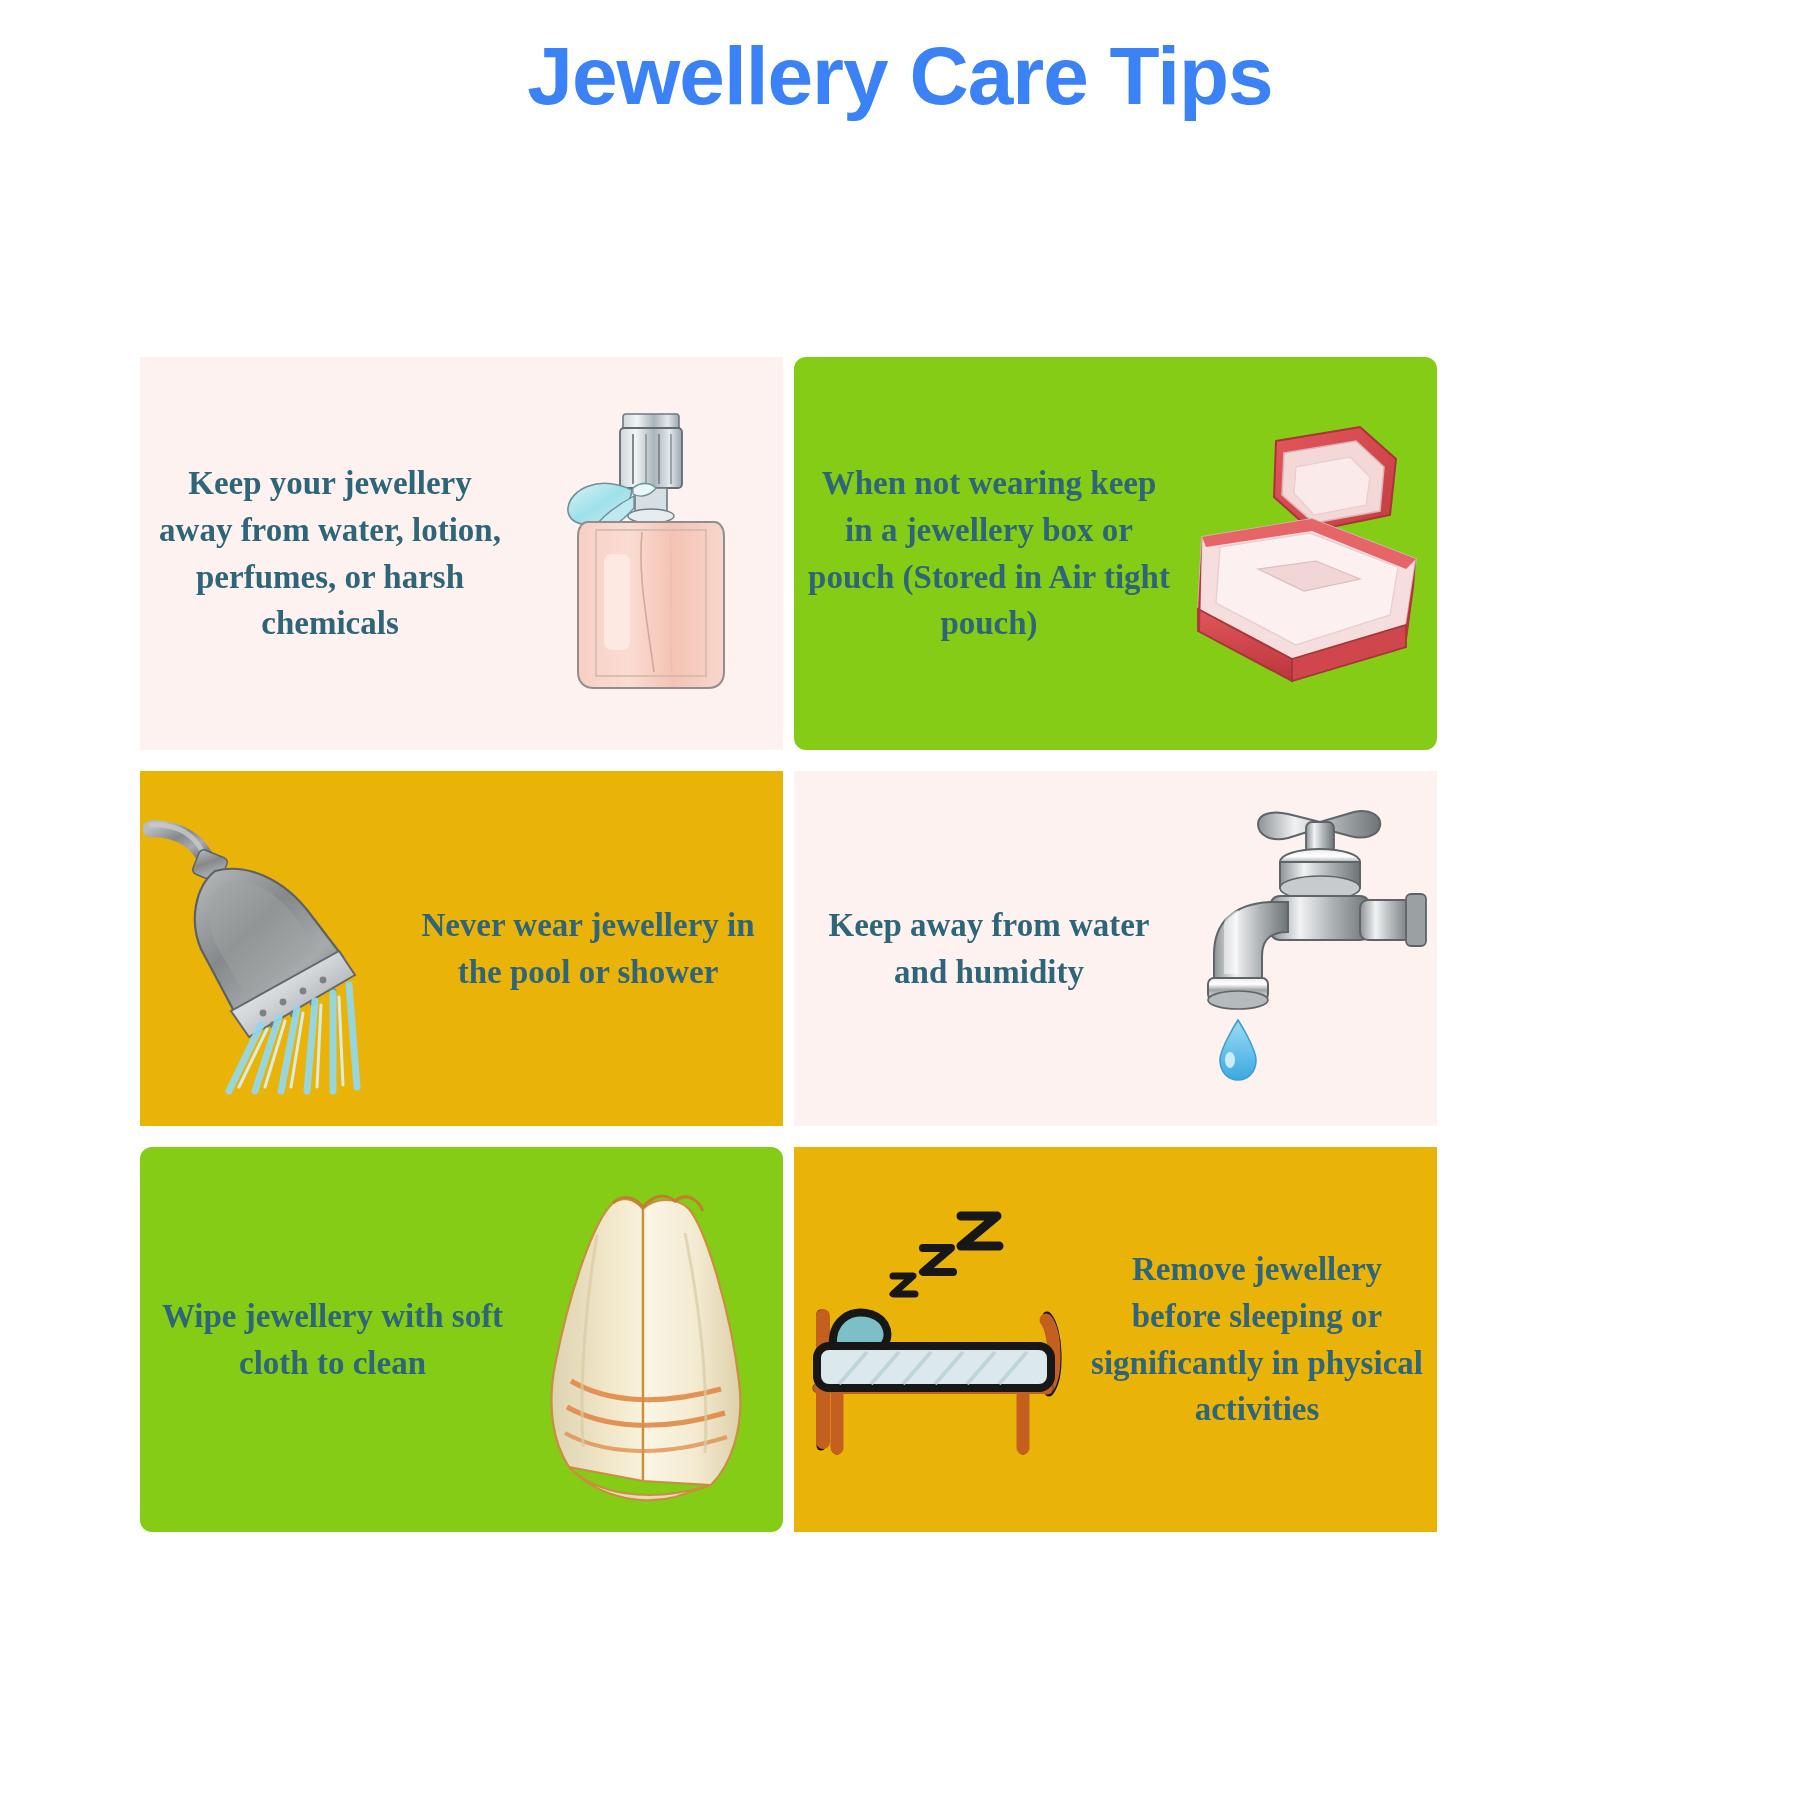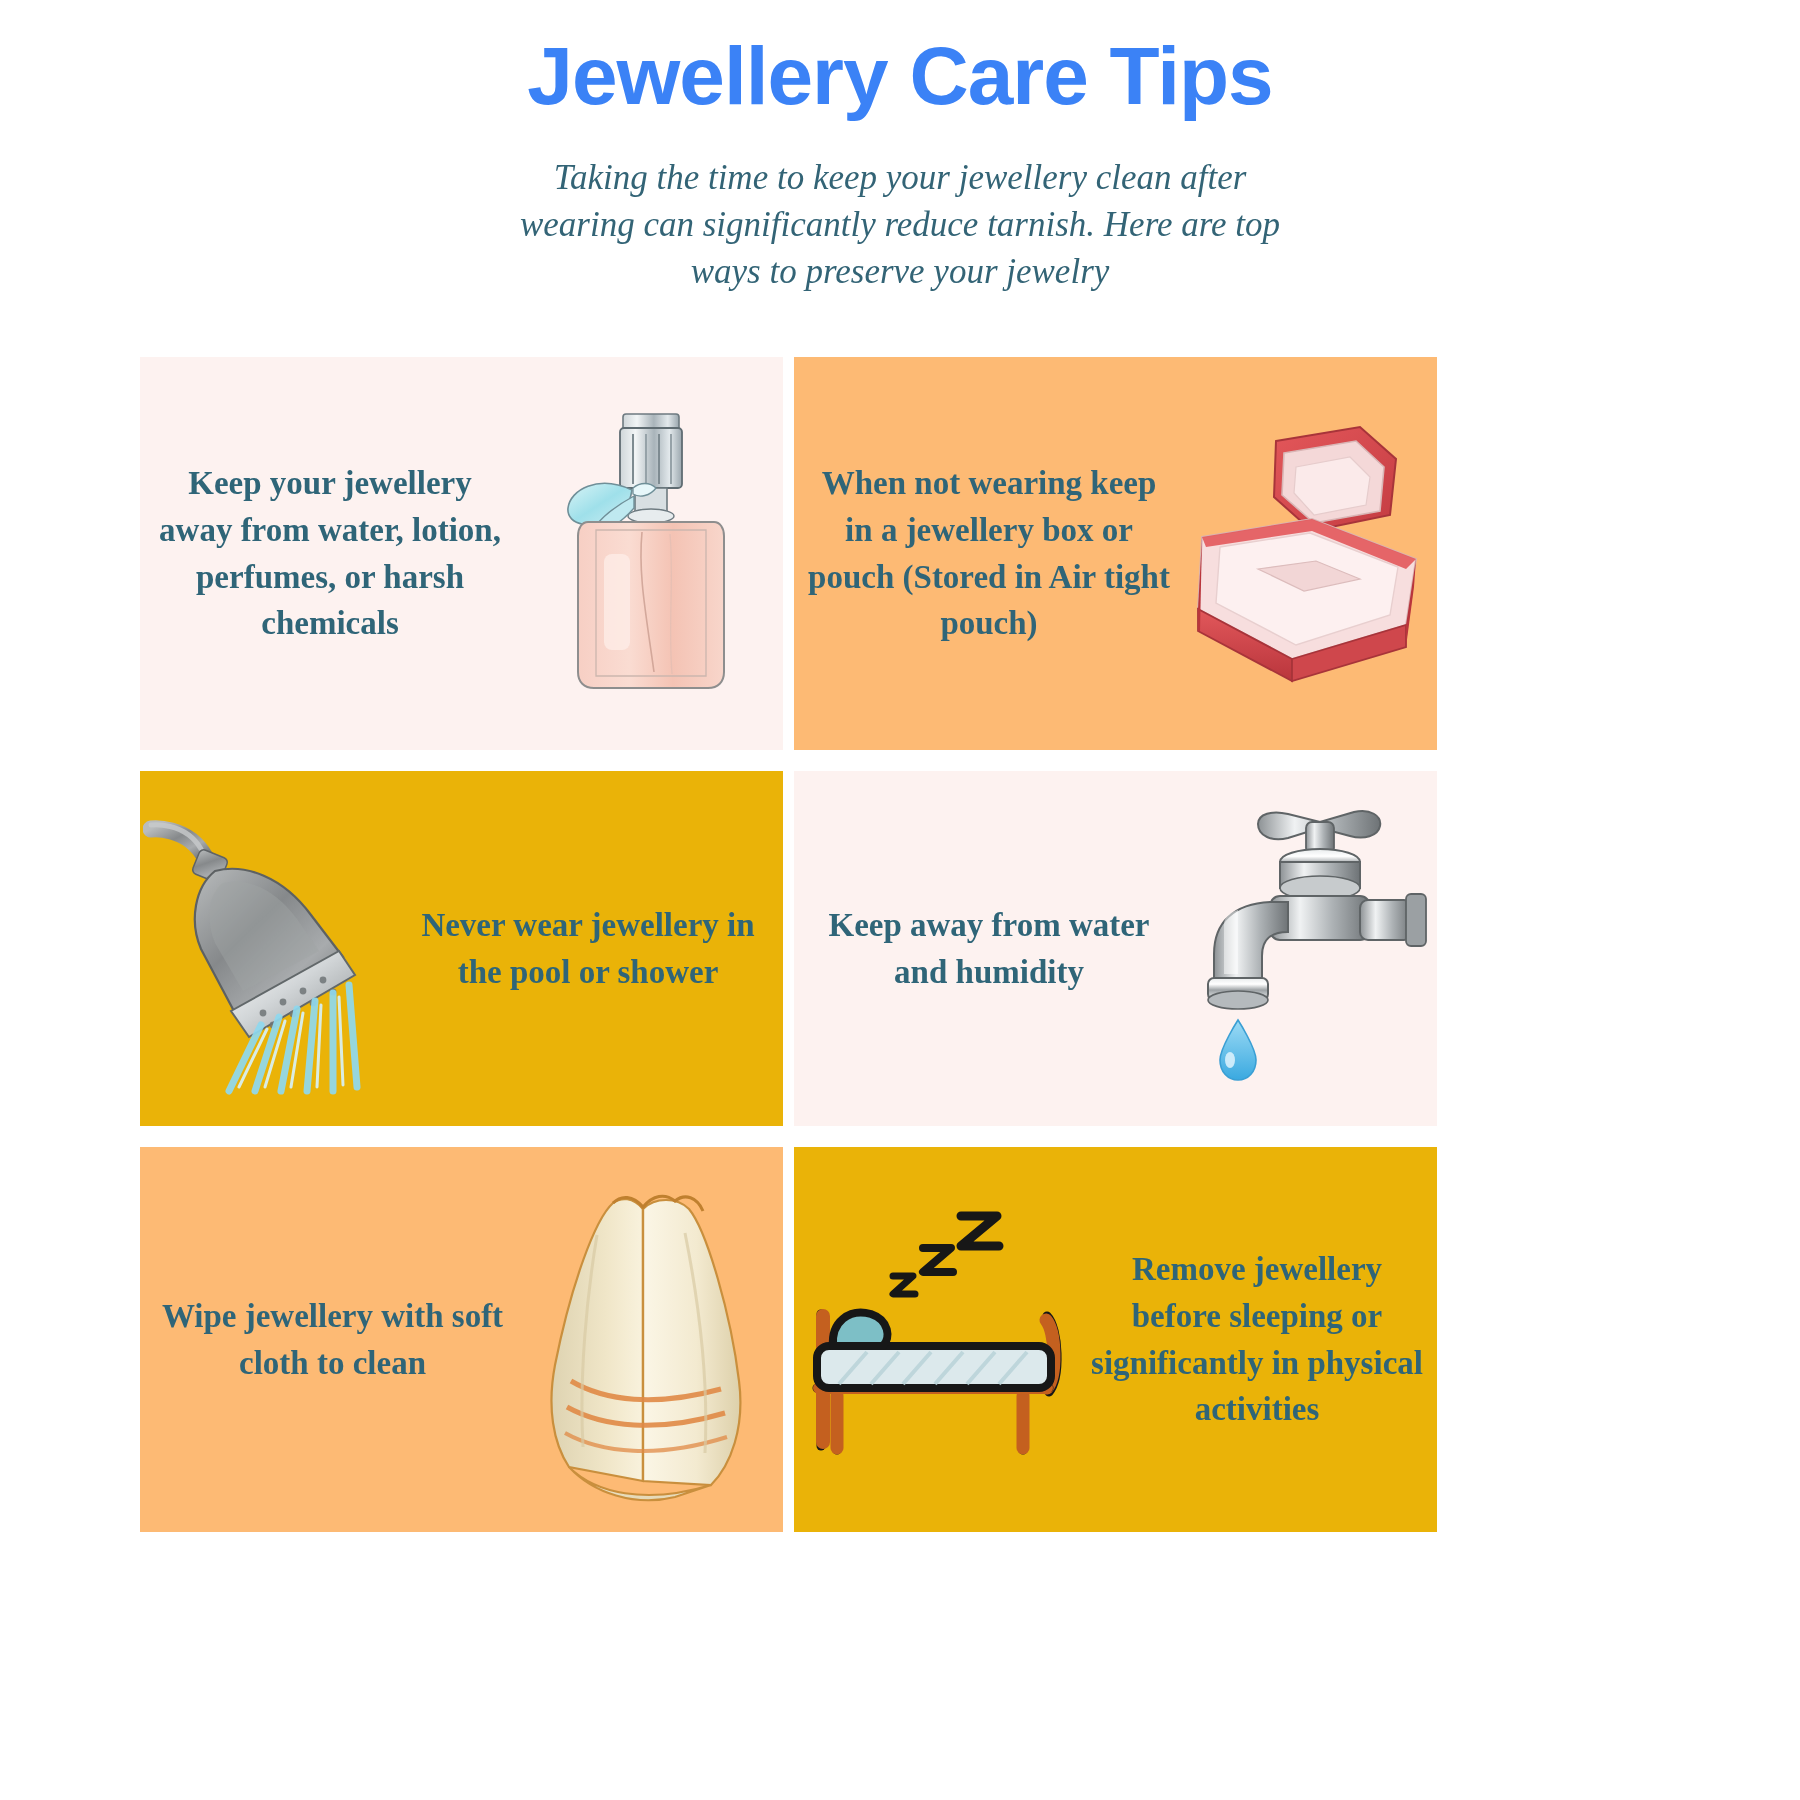--- a/index.html
+++ b/index.html
@@ -65,21 +65,21 @@
 
   .card {
     position: relative;
     display: flex;
     align-items: center;
     justify-content: center;
     overflow: hidden;
     box-sizing: border-box;
   }
   .card.pink   { background: #fdf2f0; }
-  .card.blue   { background: #fdba74; }
+  .card.blue   { background: #84cc16; border-radius: 12px; }
   .card.yellow { background: #eab308; }
 
   .card-inner {
     display: flex;
     align-items: center;
     width: 100%;
     height: 100%;
   }
   .card-inner.text-first { flex-direction: row; }
   .card-inner.art-first  { flex-direction: row-reverse; }
@@ -121,21 +121,20 @@
 
   .card-art svg { display: block; width: 100%; height: 100%; }
 </style>
 </head>
 <body>
 
 <div class="page">
 
   <div class="header">
     <h1 class="page-title">Jewellery Care Tips</h1>
-    <p class="page-subtitle">Taking the time to keep your jewellery clean after wearing can significantly reduce tarnish. Here are top ways to preserve your jewelry</p>
   </div>
 
   <div class="grid">
 
     <div class="card pink">
       <div class="card-inner text-first">
         <div class="card-text w-perfume">Keep your jewellery away from water, lotion, perfumes, or harsh chemicals</div>
         <div class="card-art art-perfume">
           <svg viewBox="0 0 262 300" xmlns="http://www.w3.org/2000/svg">
             <defs>

